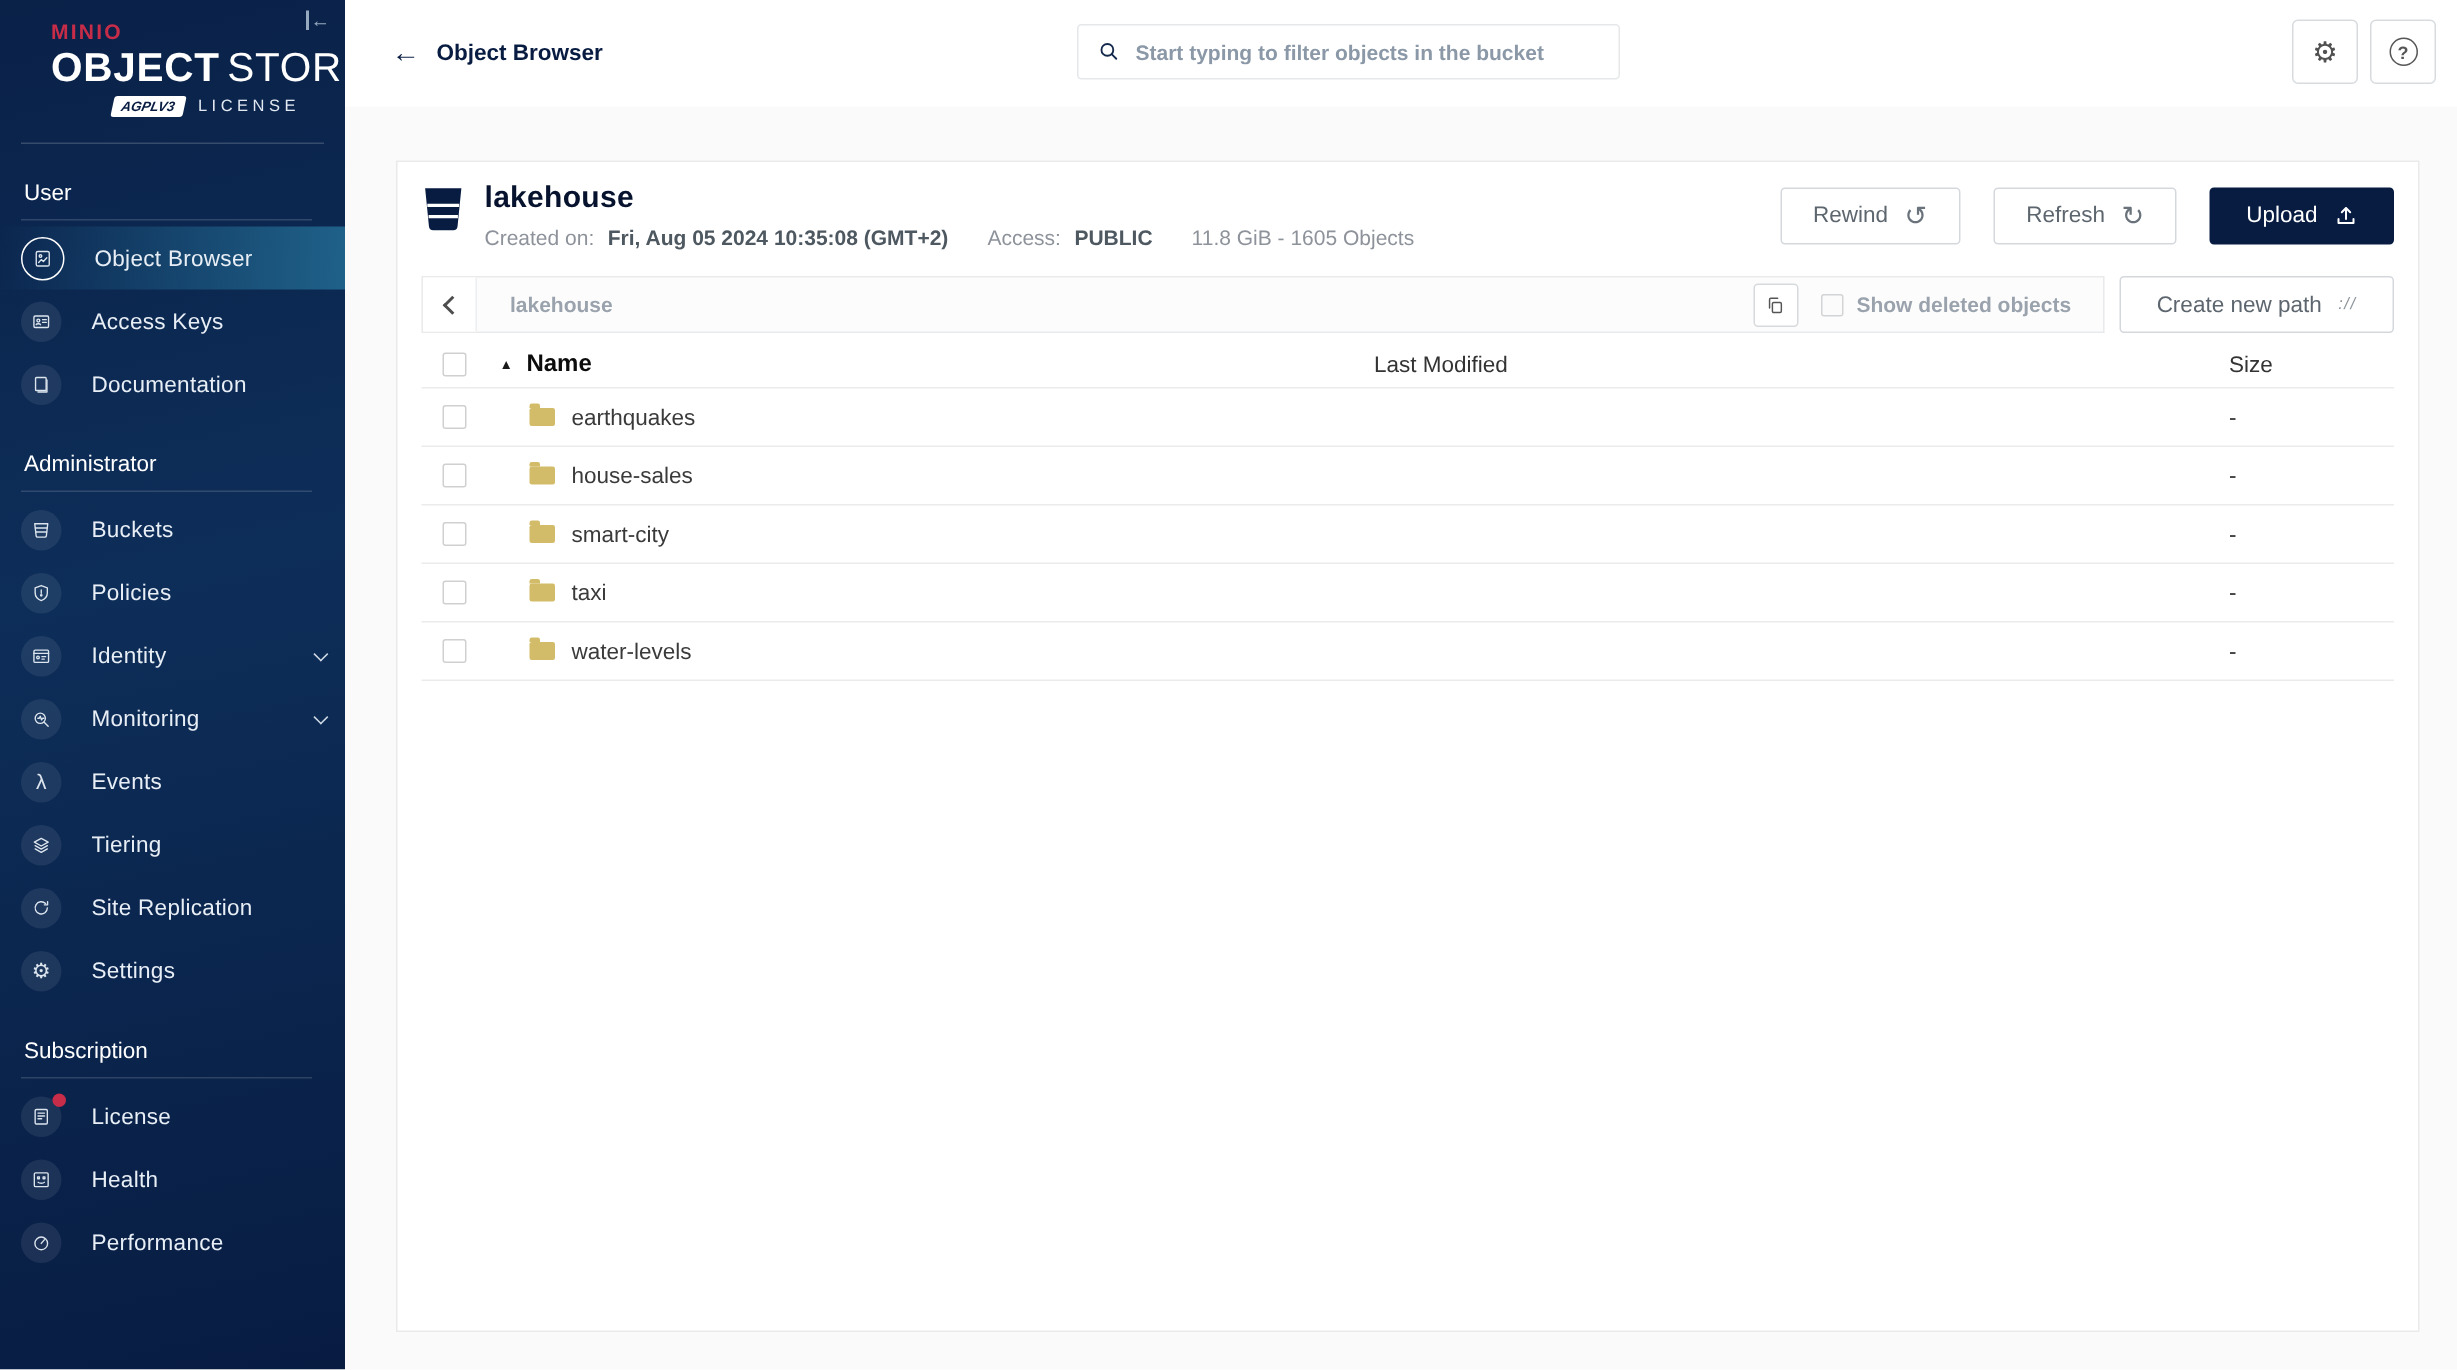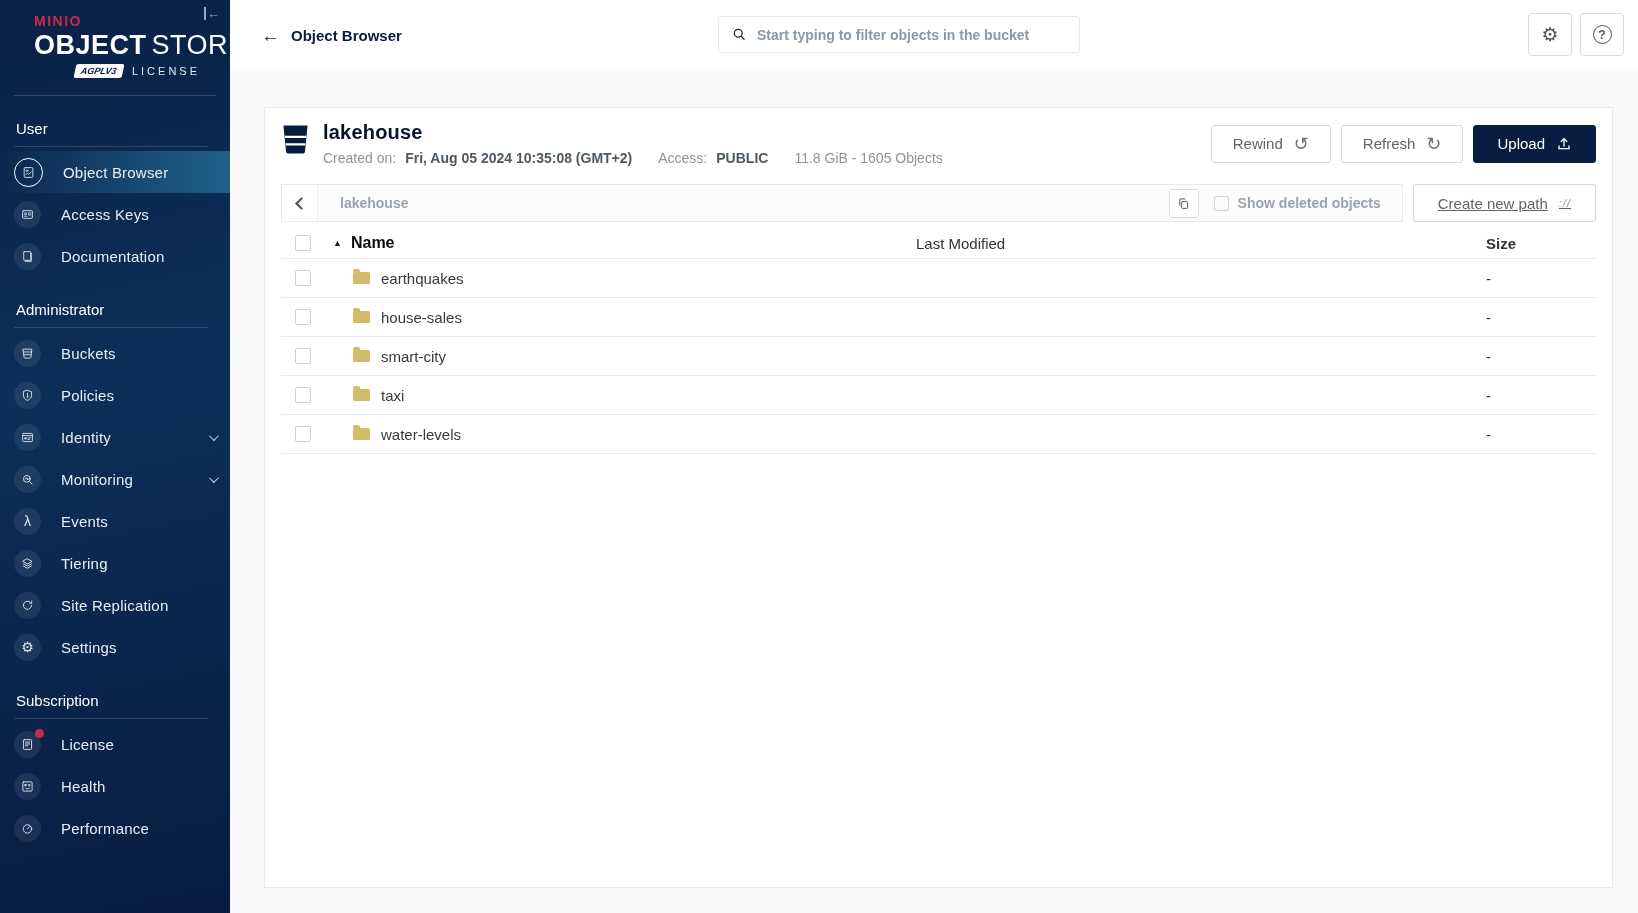--- a/index.html
+++ b/index.html
@@ -65,21 +65,21 @@
   .content { flex:1; padding:36px 25px 25px 34px; display:flex; min-height:0; }
   .panel { flex:1; background:#fff; border:1px solid #eaeaea; padding:13px 16px; overflow:hidden; }
 
   
   .bucket-header { display:flex; align-items:center; }
   .bucket-ico { margin-right:13px; flex-shrink:0; align-self:flex-start; margin-top:2px; }
   .bh-title { font-size:20px; font-weight:bold; color:#07132e; letter-spacing:.2px; }
   .bh-meta { display:flex; align-items:flex-start; gap:9px; font-size:14px; color:#8e939b; margin-top:6px; }
   .bh-meta .mval { font-weight:bold; color:#4e5860; }
   .bh-meta .gap { width:8px; }
-  .bh-actions { margin-left:auto; display:flex; gap:10px; align-items:center; }
+  .bh-actions { margin-left:auto; display:flex; gap:22px; align-items:center; }
   .btn { height:38px; padding:0 21px; border:1px solid #d4d8dc; border-radius:3px; background:#fff;
     color:#5d666e; font-size:15px; display:inline-flex; align-items:center; gap:11px;
     cursor:pointer; font-family:inherit; white-space:nowrap; }
   .btn .bicon { font-size:18px; line-height:1; color:#6a737b; }
   .btn-primary { background:#081c42; border:1px solid #081c42; color:#fff; padding:0 23px; }
 
   
   .path-row { display:flex; margin-top:18px; height:38px; gap:10px; }
   .pathbox { flex:1; display:flex; align-items:center; border:1px solid #e9eaec; background:#fcfcfc; min-width:0; }
   .chev-btn { width:36px; height:100%; background:#fff; border-right:1px solid #eceef0;
@@ -87,21 +87,21 @@
   .chev-left { width:9px; height:9px; border-left:2px solid #4e4e4e; border-bottom:2px solid #4e4e4e;
     transform:rotate(45deg); margin-left:3px; }
   .path-text { margin-left:22px; font-size:14px; font-weight:bold; color:#9aa3ad; }
   .path-spacer { flex:1; }
   .copy-btn { width:30px; height:29px; border:1px solid #d6dadd; border-radius:3px; background:#fff;
     display:flex; align-items:center; justify-content:center; color:#555; margin-right:15px; cursor:pointer; }
   .copy-btn svg { width:13px; height:13px; stroke:currentColor; stroke-width:1.8; fill:none; stroke-linecap:round; }
   .show-deleted { display:flex; align-items:center; gap:9px; margin-right:21px; cursor:pointer; }
   .checkbox { width:15px; height:15px; border:1px solid #d2d4d6; border-radius:2px; background:#fbfbfb; flex-shrink:0; }
   .sd-label { font-size:14px; font-weight:bold; color:#9aa3ad; white-space:nowrap; }
-  .create-path-btn { padding:0 24px;text-decoration:underline; }
+  .create-path-btn { padding:0 24px; }
   .cp-icon { font-size:11px; font-style:italic; color:#8b949b; letter-spacing:1px; }
 
   
   .objects-table { margin-top:6px; }
   .trow { display:grid; grid-template-columns:44px 1fr 530px 150px; align-items:center;
     border-bottom:1px solid #ebebeb; height:39px; }
   .trow.thead { height:31px; font-weight:bold; font-size:16px; color:#0c0c0c; }
   .cell-check { display:flex; justify-content:center; }
   .cb16 { width:16px; height:16px; border:1px solid #d0d0d0; border-radius:2px; background:#fff; cursor:pointer; }
   .thead .name-cell { display:flex; align-items:center; gap:9px; padding-left:8px; }
@@ -374,21 +374,21 @@
         <div class="objects-table">
           <div class="trow thead">
             <span class="cell-check">
                 <span class="cb16"></span>
               </span>
             <span class="name-cell">
               <span class="sort-asc">▲</span>
               <span>Name</span>
             </span>
             <span class="lm-cell" style="font-weight:normal;">Last Modified</span>
-            <span class="size-cell" style="font-weight:bold;">Size</span>
+            <span class="size-cell" style="font-weight:normal;">Size</span>
           </div>
 
           <div class="trow row">
             <span class="cell-check">
                 <span class="cb16"></span>
               </span>
             <span class="name-cell">
                 <span class="folder"></span>
                 <span>earthquakes</span>
               </span>

